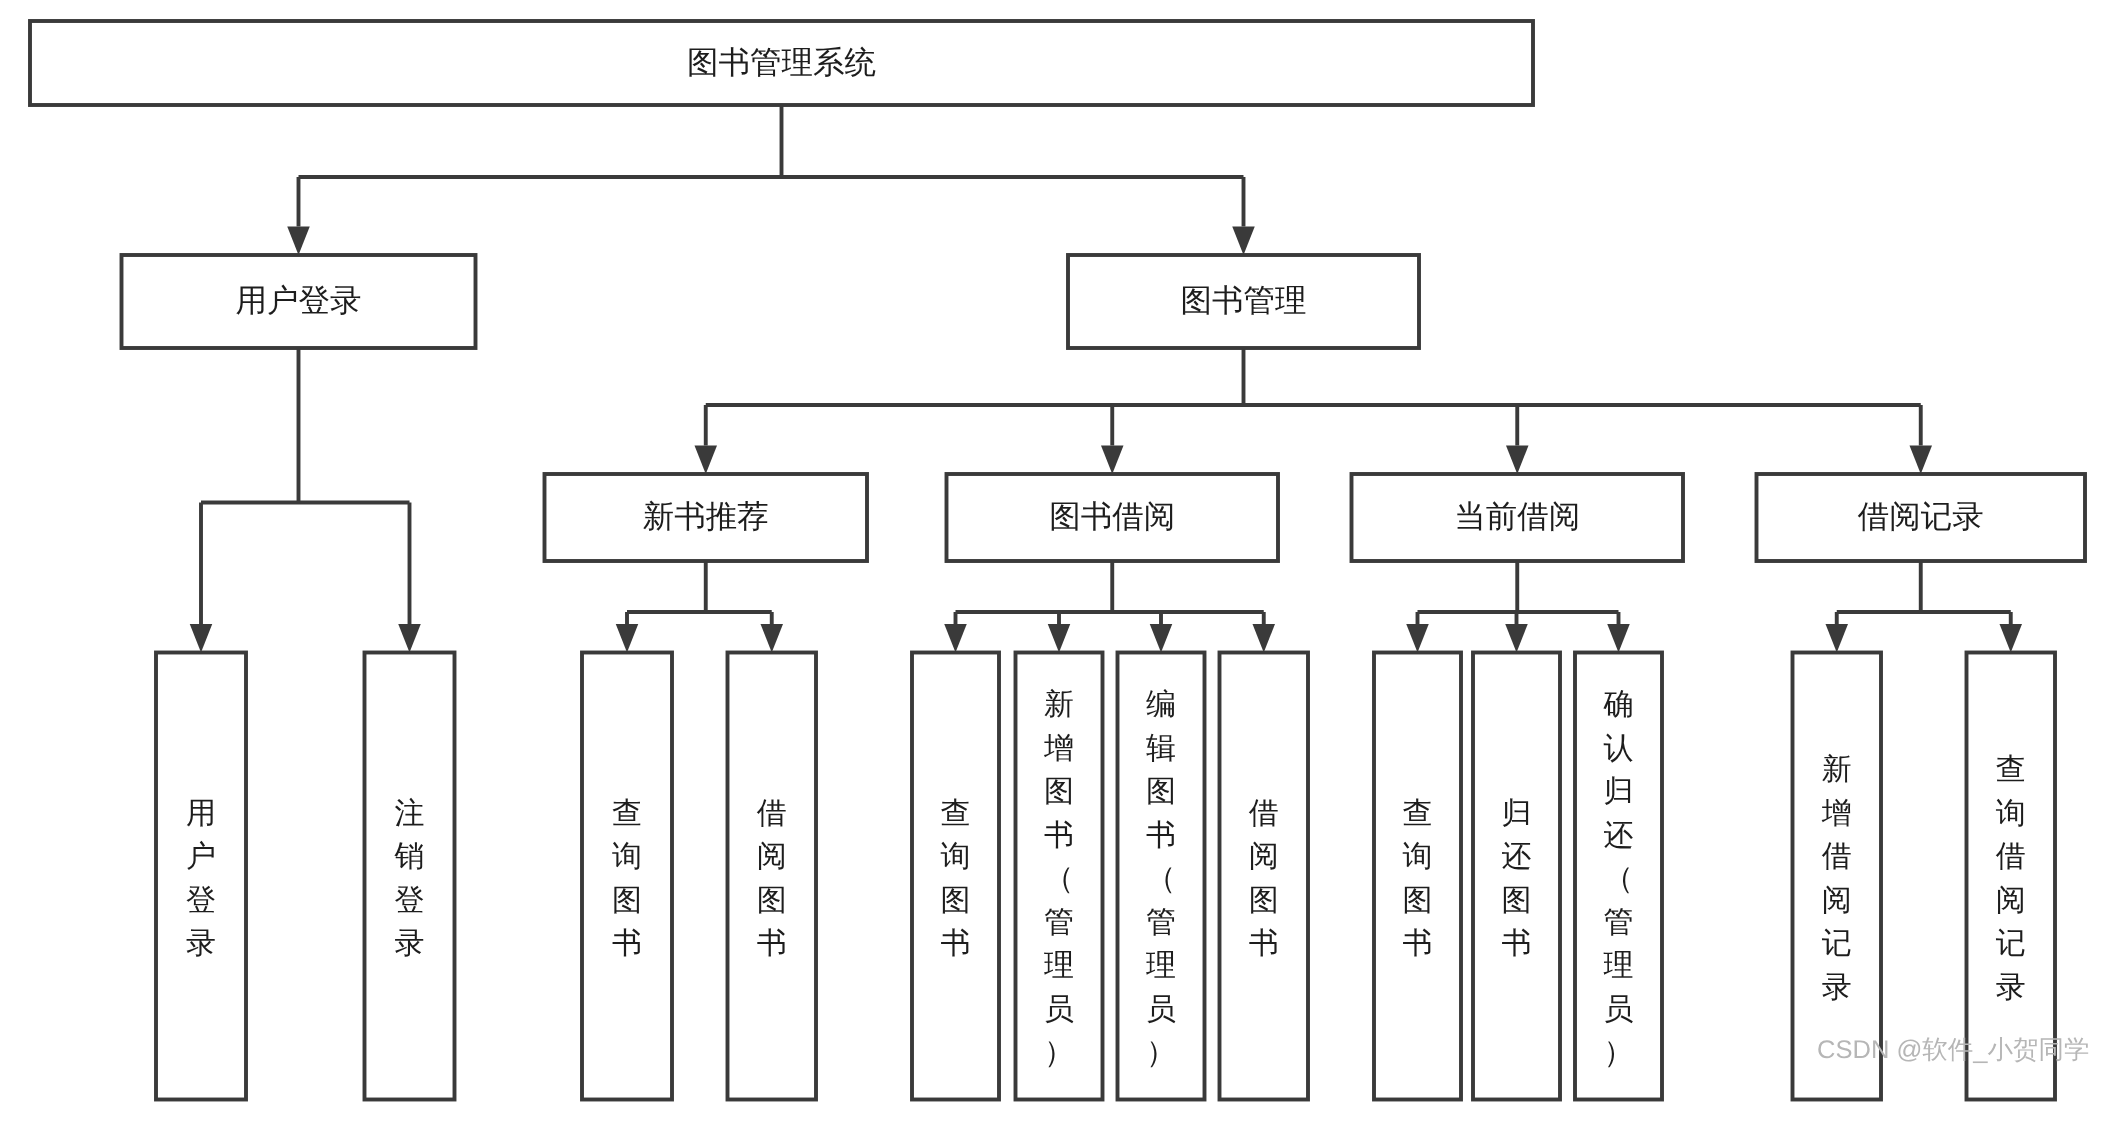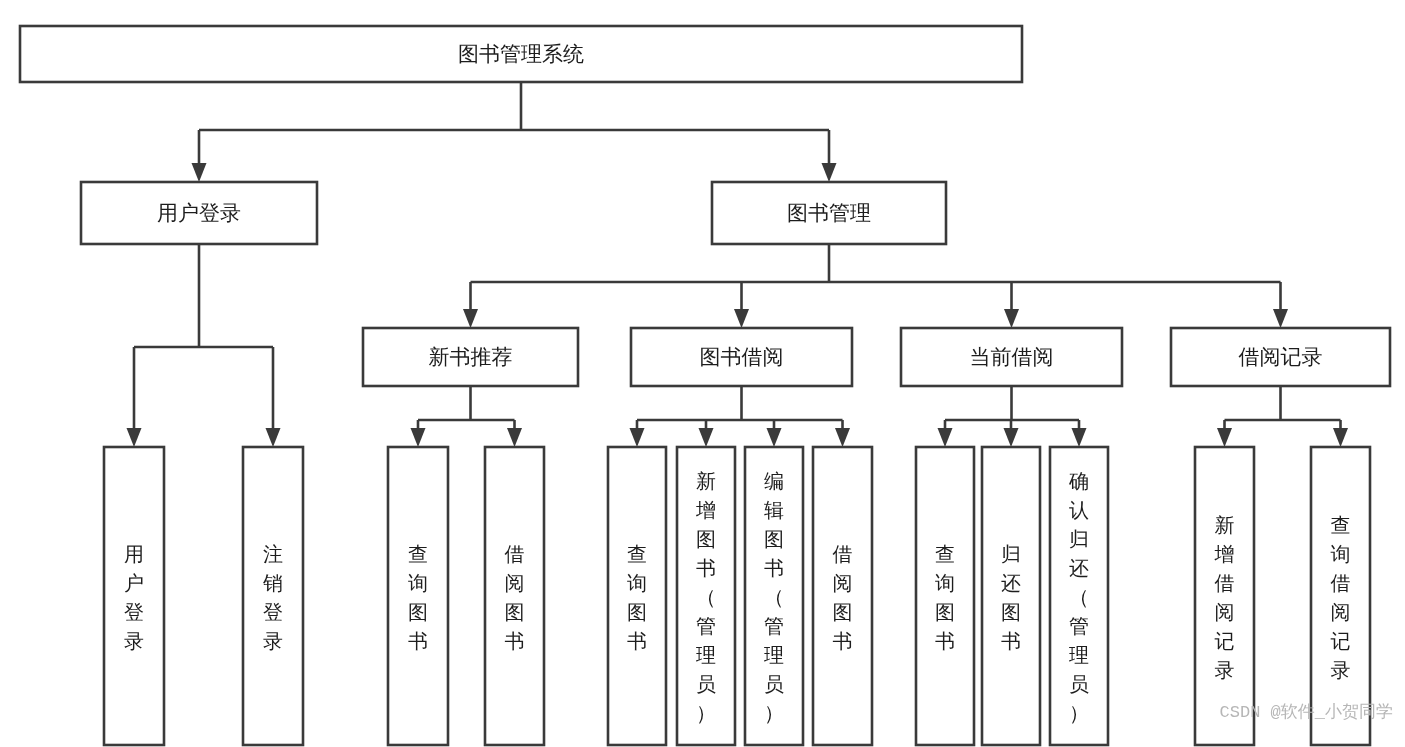--- a/index.html
+++ b/index.html
@@ -10,21 +10,21 @@
   body {
     width: 1405px;
     height: 747px;
     position: relative;
     overflow: hidden;
     font-family: "Liberation Sans", "DejaVu Sans", sans-serif;
   }
   #diagram-root {
     position: absolute;
     left: 0;
-    top: 12px;
+    top: 0;
     width: 1405px;
     height: 717px;
   }
   svg.flow {
     display: block;
     width: 1405px;
     height: 747px;
   }
   .box-rect {
     fill: #ffffff;
@@ -51,21 +51,21 @@
   .node-label-v {
     font-family: "Liberation Sans", "DejaVu Sans", sans-serif;
     font-size: 20px;
     fill: #1d1d1d;
     text-anchor: middle;
   }
   .watermark-text {
     position: absolute;
     right: 12px;
     bottom: 6px;
-    font-family: Liberation Mono, monospace;
+    font-family: Liberation Sans, sans-serif;
     font-size: 17px;
     color: #b6b6b6;
     white-space: nowrap;
     user-select: none;
   }
 </style>
 </head>
 <body>
 
 <div id="diagram-root">

